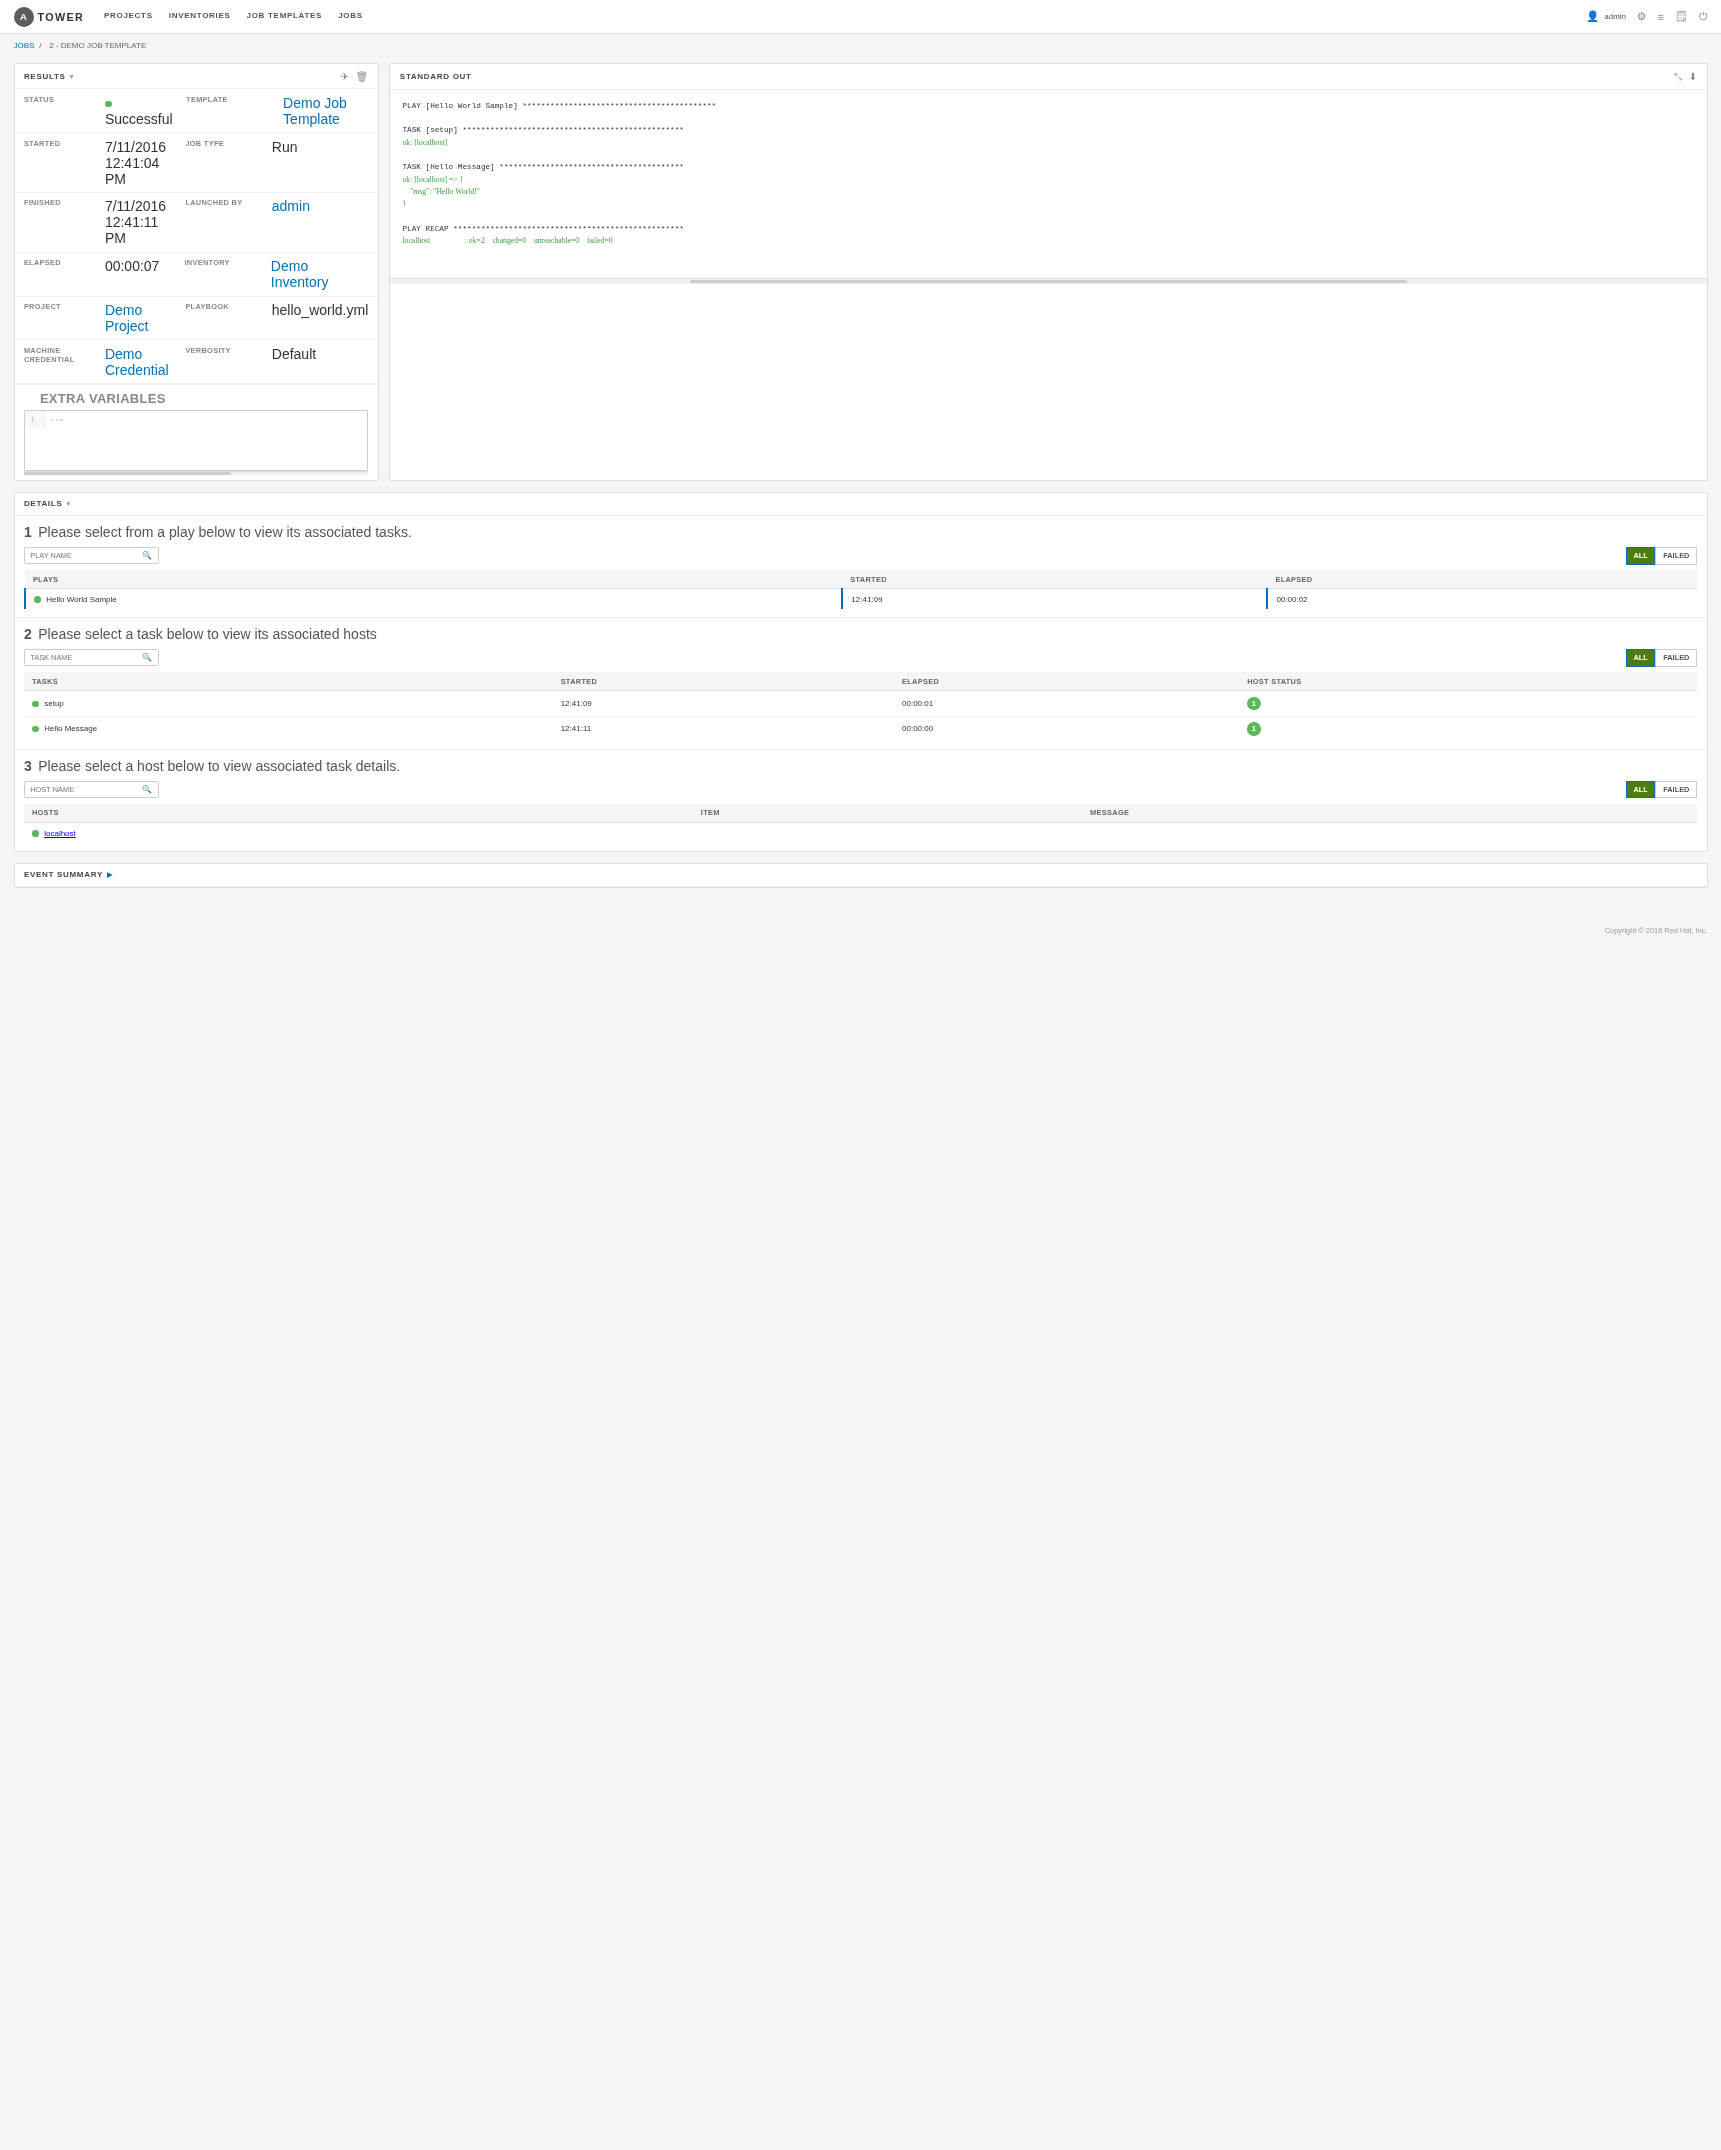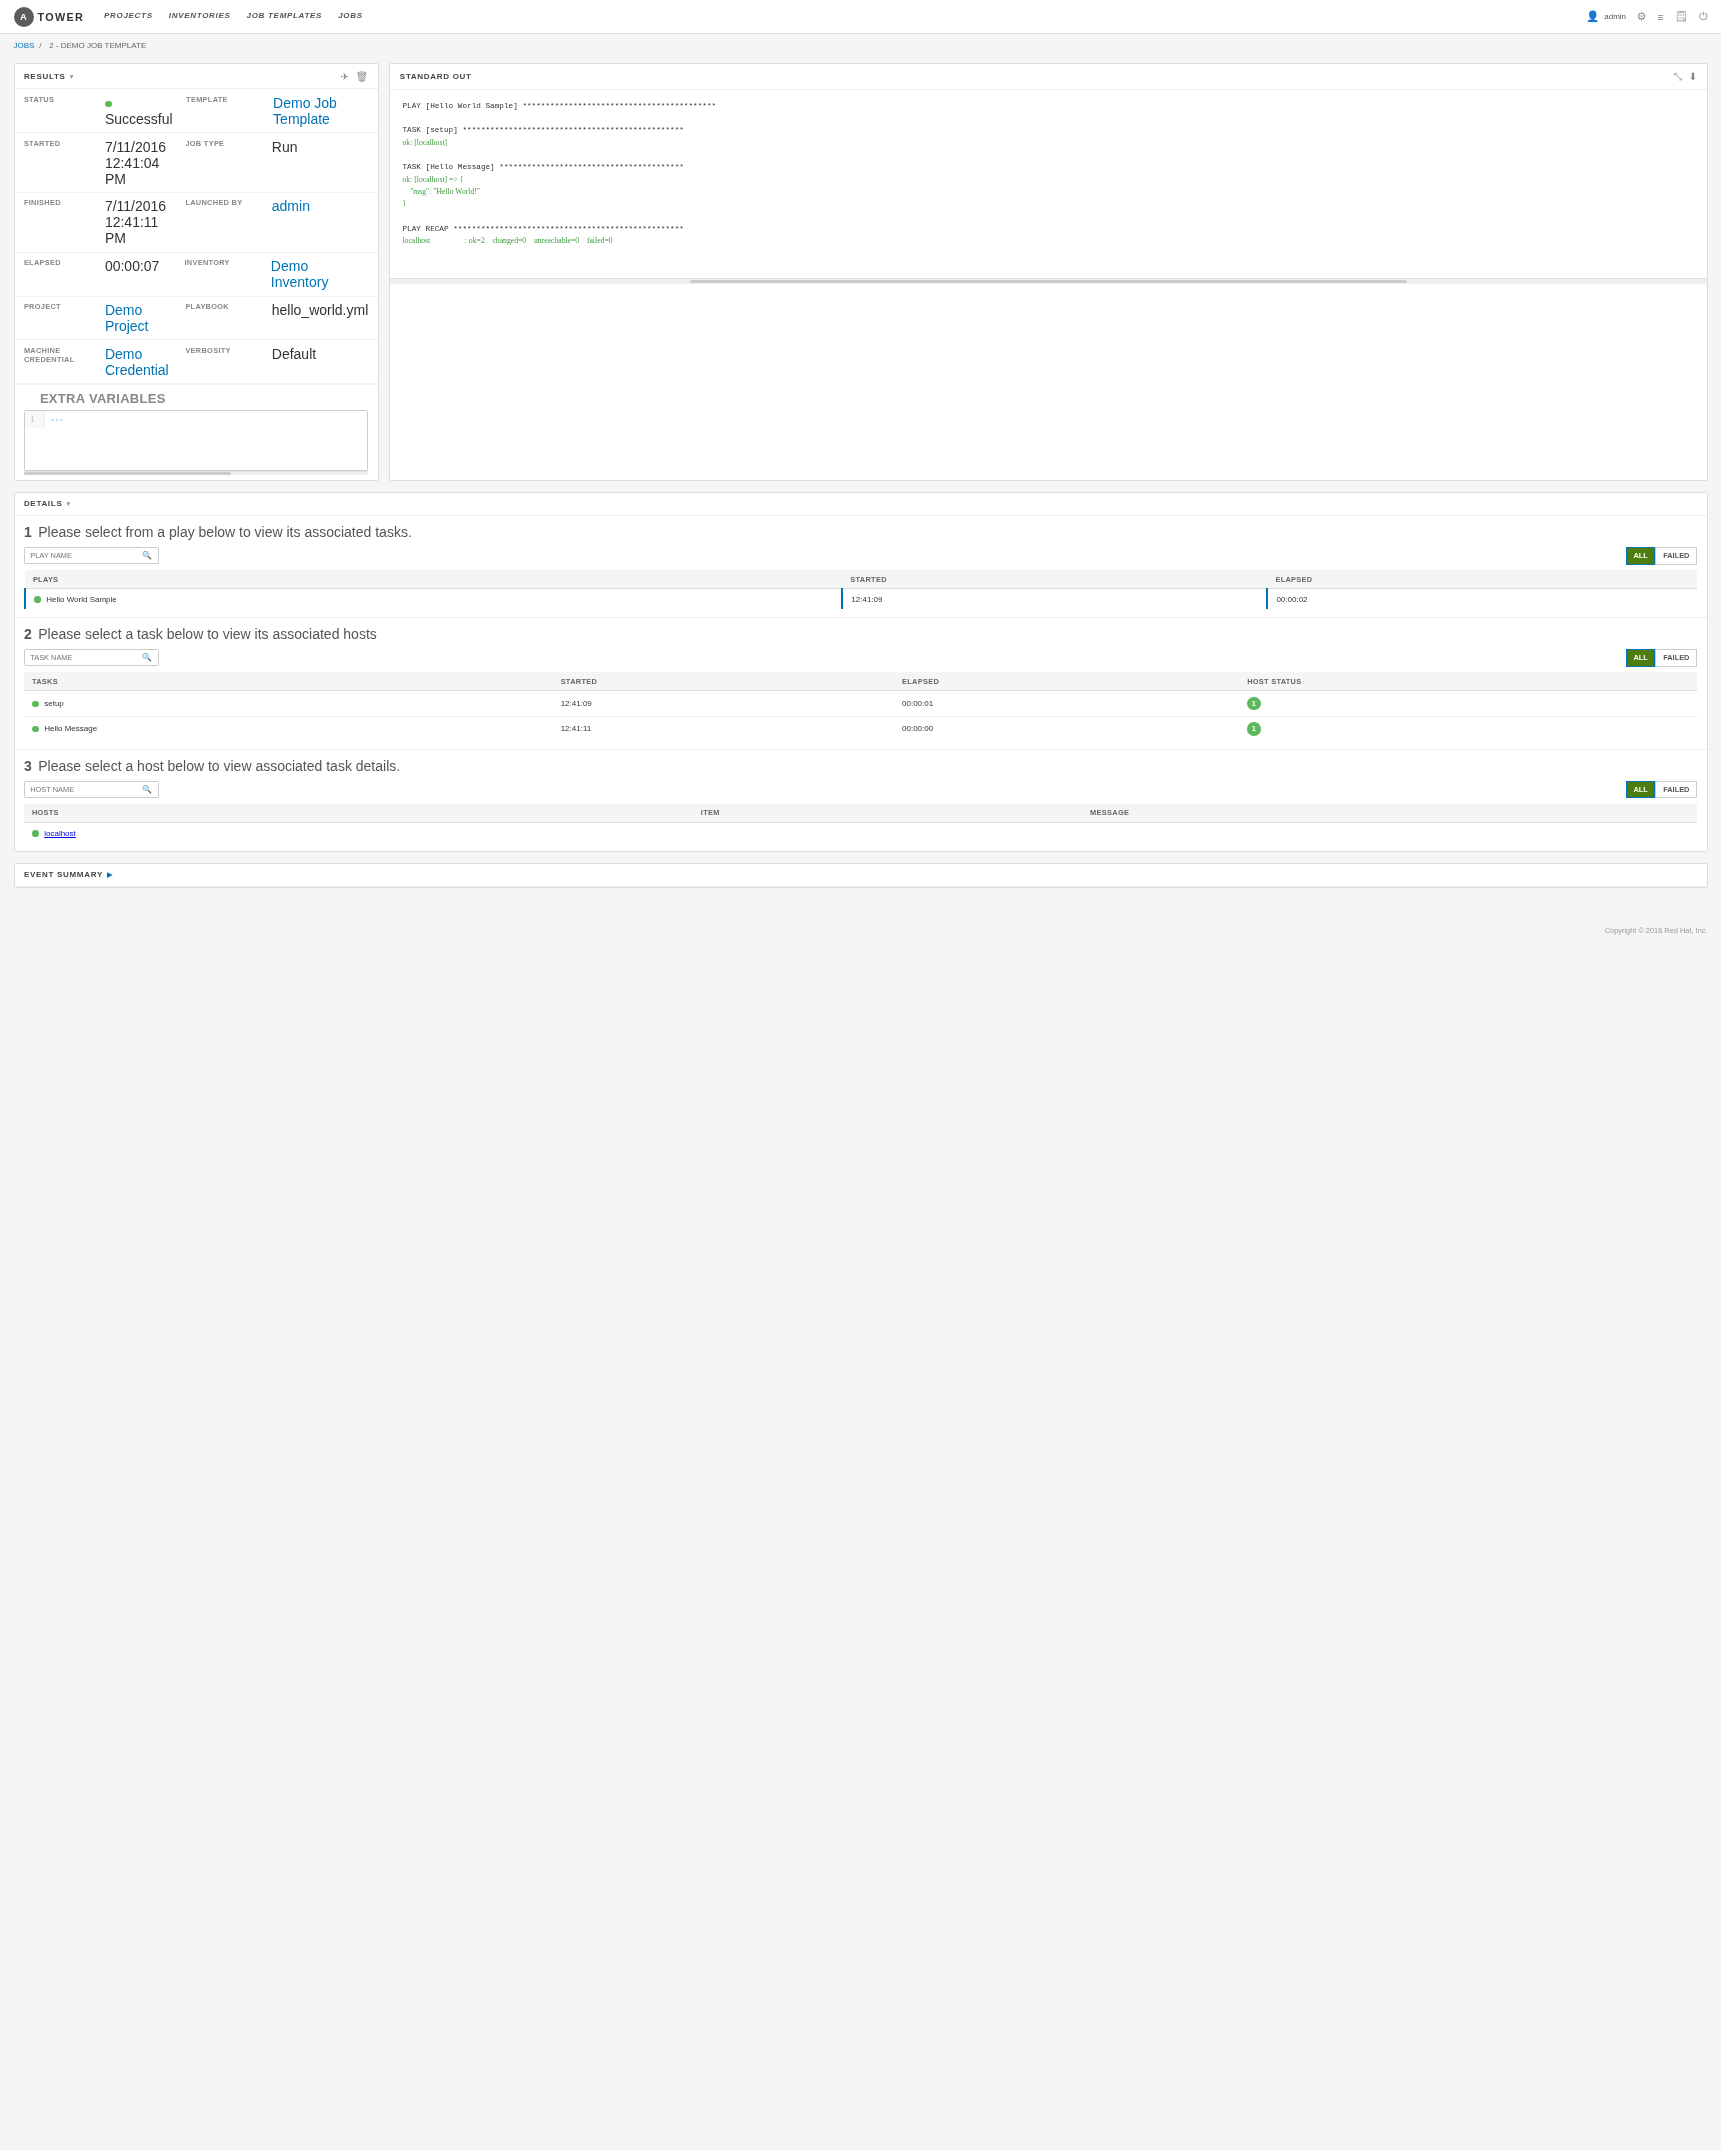--- a/index.html
+++ b/index.html
@@ -40,21 +40,20 @@
     .nav-logo-text {
       font-size: 10.8px;
       font-weight: bold;
       color: #333;
       letter-spacing: 1.3px;
     }
     .nav-links {
       display: flex;
       gap: 16px;
       flex: 1;
-      font-style: italic;
     }
     .nav-link {
       font-size: 8px;
       font-weight: 600;
       letter-spacing: 0.7px;
       color: #555;
       text-decoration: none;
       padding: 10.8px 0;
       border-bottom: 2px solid transparent;
     }
@@ -409,21 +408,21 @@
         </div>
       </div>
 
       <div class="result-row">
         <span class="result-label">STATUS</span>
         <span class="result-value">
           <span class="status-dot green"></span>
           <span>Successful</span>
         </span>
         <span class="result-label" style="margin-left:13.5px;">TEMPLATE</span>
-        <span class="result-value" style="margin-left:6px;">
+        <span class="result-value" style="margin-left:16px;">
           <a href="#" class="link">Demo Job Template</a>
         </span>
       </div>
 
       <div class="result-row">
         <span class="result-label">STARTED</span>
         <span class="result-value" style="width:67px;">7/11/2016 12:41:04 PM</span>
         <span class="result-label" style="margin-left:13.5px;">JOB TYPE</span>
         <span class="result-value" style="margin-left:5.4px;">Run</span>
       </div>

